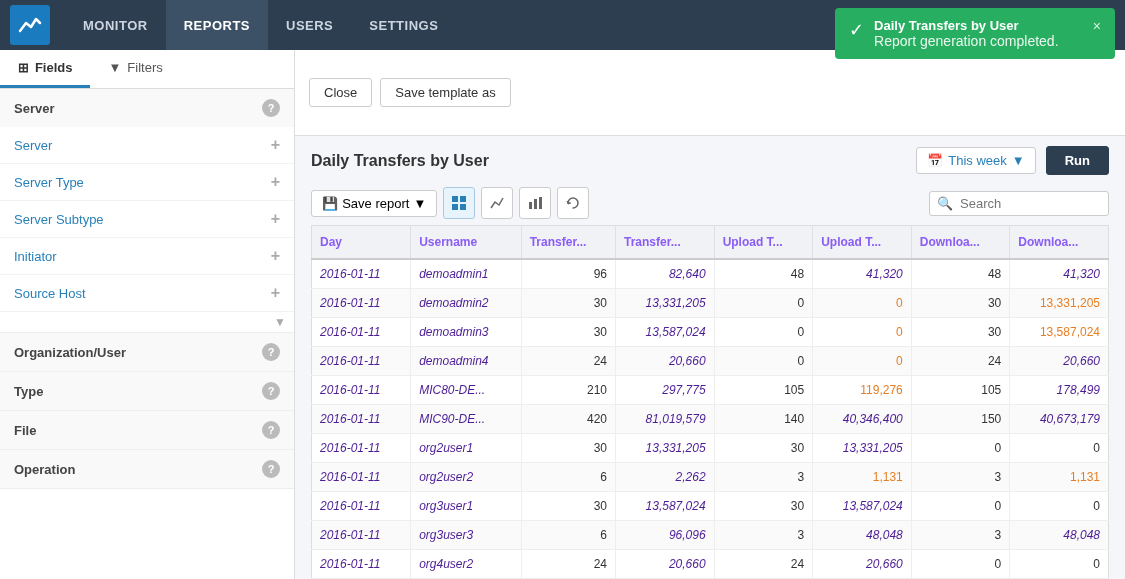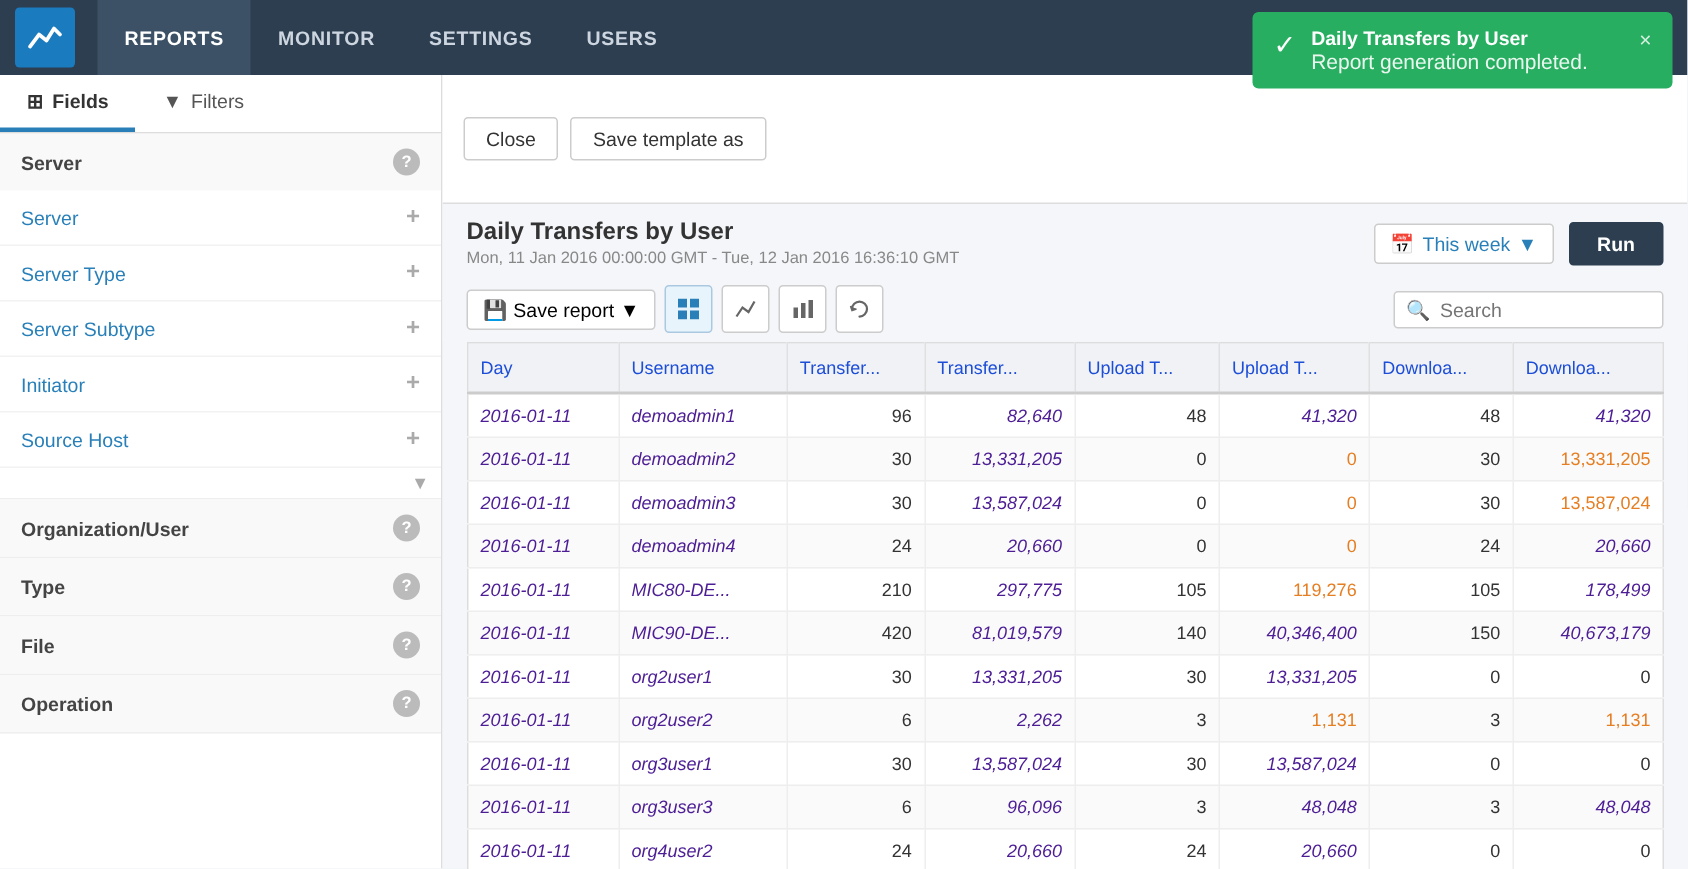--- a/index.html
+++ b/index.html
@@ -279,22 +279,22 @@
       background: #fff;
       border: 1px solid #ddd;
     }
     thead tr {
       background: #f0f2f5;
     }
     thead th {
       padding: 9px 8px;
       text-align: left;
       font-size: 12px;
-      font-weight: normal;
-      color: #1d4ed8;
+      font-weight: bold;
+      color: #8b5cf6;
       border-right: 1px solid #e0e0e0;
       border-bottom: 2px solid #ccc;
       white-space: nowrap;
     }
     thead th:last-child { border-right: none; }
     tbody tr:nth-child(even) { background: #fafafa; }
     tbody td {
       padding: 7px 8px;
       font-size: 12px;
       border-right: 1px solid #eee;
@@ -313,24 +313,24 @@
   </style>
 </head>
 <body>
 
 <nav class="topnav">
   <div class="logo">
     <svg viewBox="0 0 24 24" fill="white">
       <polyline points="2,18 8,10 13,14 18,6 22,10" stroke="white" stroke-width="2.5" fill="none" stroke-linecap="round" stroke-linejoin="round"></polyline>
     </svg>
   </div>
+  <div class="nav-item">MONITOR</div>
   <div class="nav-item active">REPORTS</div>
-  <div class="nav-item">MONITOR</div>
+  <div class="nav-item">USERS</div>
   <div class="nav-item">SETTINGS</div>
-  <div class="nav-item">USERS</div>
 
   <div class="toast">
     <span class="toast-check">✓</span>
     <div class="toast-text">
       <div class="toast-title">Daily Transfers by User</div>
       <div class="toast-sub">Report generation completed.</div>
     </div>
     <span class="toast-close">×</span>
   </div>
 </nav>
@@ -417,21 +417,20 @@
   <div class="content">
 
     <div class="content-header">
       <button class="btn">Close</button>
       <button class="btn">Save template as</button>
     </div>
 
     <div class="report-title-bar">
       <div class="report-title-left">
         <div class="report-name">Daily Transfers by User</div>
-        <div class="report-date">Mon, 11 Jan 2016 00:00:00 GMT - Tue, 12 Jan 2016 16:36:10 GMT</div>
       </div>
       <div class="report-title-right">
         <button class="this-week-btn">
           <span>📅</span>
           <span>This week</span>
           <span>▼</span>
         </button>
         <button class="btn btn-primary">Run</button>
       </div>
     </div>

